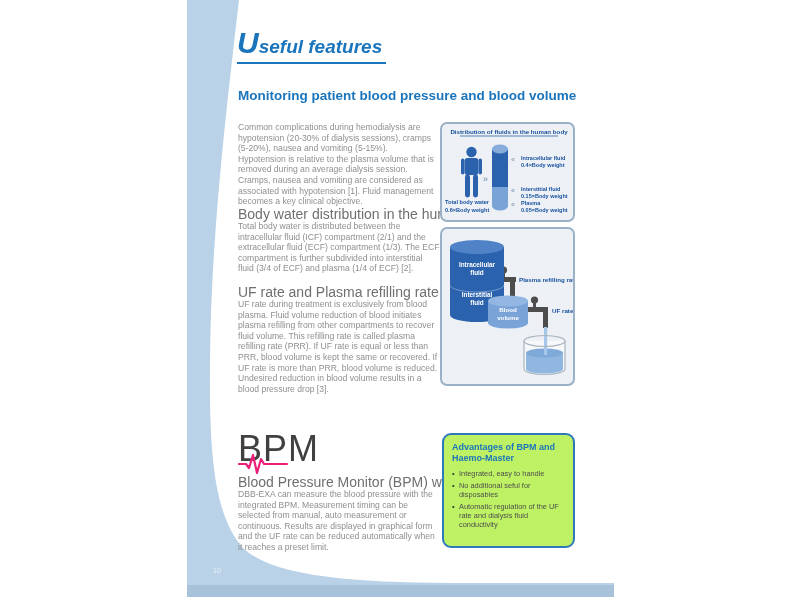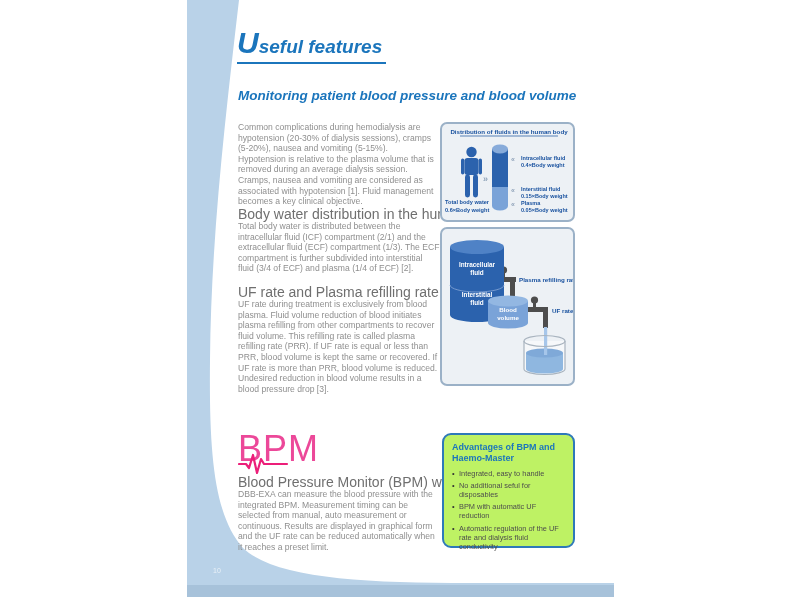--- a/index.html
+++ b/index.html
@@ -5,27 +5,27 @@
   html,body{margin:0;padding:0;background:#ffffff;}
   body{width:800px;height:600px;overflow:hidden;font-family:"Liberation Sans",sans-serif;}
   .canvas{position:relative;width:800px;height:600px;background:#ffffff;}
   .bg-svg{position:absolute;left:0;top:0;}
   .abs{position:absolute;}
 
   
   .useful{left:237px;top:30px;border-bottom:2px solid #1b75bc;padding:0 4px 1px 0;color:#1b75bc;font-style:italic;font-weight:bold;line-height:26px;}
   .useful .initial{font-size:30px;}
   .useful .rest{font-size:19px;}
-  .headline{left:238px;top:88px;color:#1b75bc;font-style:italic;font-weight:bold;font-size:13.5px;}
+  .headline{left:238px;top:88px;color:#1b75bc;font-weight:bold;font-size:13.5px;}
 
   .bodytext{color:#8f8f8f;font-size:8.6px;line-height:10.6px;text-align:left;}
   .sechead{color:#6f6f6f;font-size:14px;}
 
   
-  .bpm{left:238px;top:428px;font-size:36px;color:#ec4899;letter-spacing:1px;}
+  .bpm{left:238px;top:428px;font-size:36px;color:#404040;letter-spacing:1px;}
   .ecg{position:absolute;left:238px;top:452px;}
 
   
   .panel{background:#edf1f5;border:2px solid #9bb1c7;border-radius:7px;}
   .panel1{left:440px;top:122px;width:131px;height:96px;}
   .panel2{left:440px;top:227px;width:131px;height:155px;}
   svg text{font-family:"Liberation Sans",sans-serif;}
 
   
   .advbox{left:442px;top:433px;width:115px;height:98px;background:#bef264;border:2px solid #2e79b9;border-radius:9px;padding:7px 6px 6px 8px;}
@@ -152,18 +152,17 @@
       </g>
     </svg>
   </div>
 
   <div class="abs advbox">
     <div class="title prewrap">Advantages of BPM and
 Haemo-Master</div>
     <ul>
       <li>Integrated, easy to handle</li>
       <li>No additional seful for disposables</li>
-      <li>BPM with automatic UF reduction</li>
       <li>Automatic regulation of the UF rate and dialysis fluid conductivity</li>
     </ul>
   </div>
 
 </div>
 
 </body></html>

